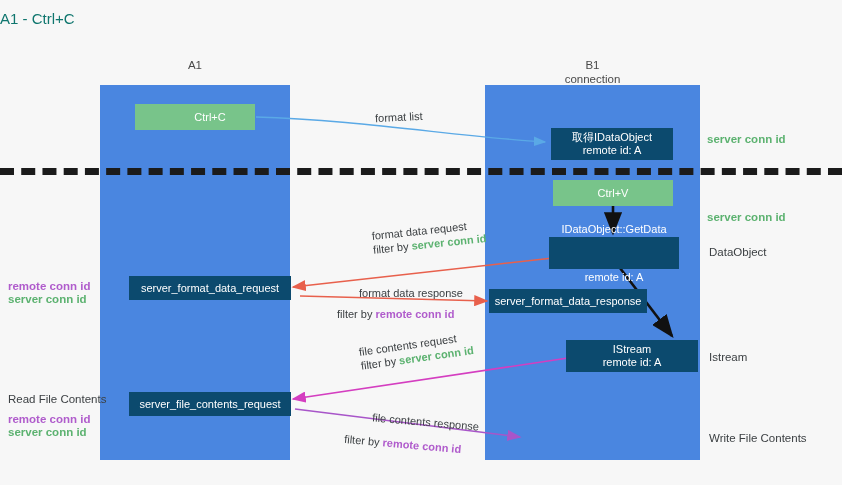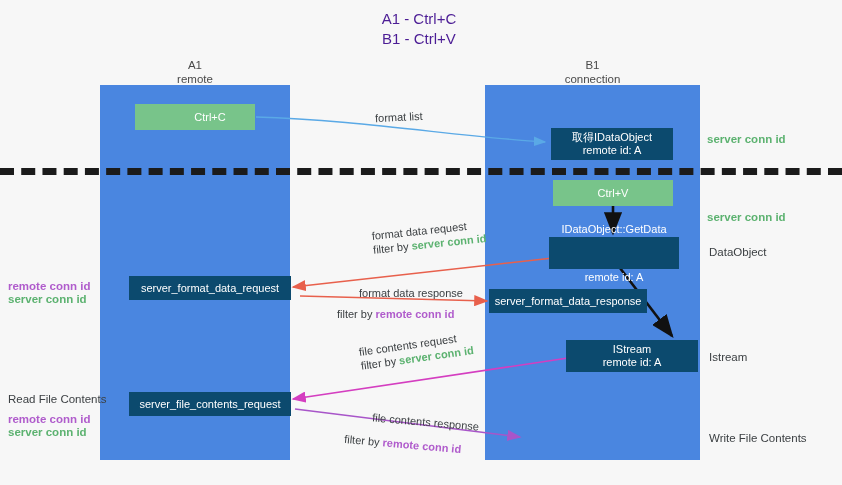--- a/index.html
+++ b/index.html
@@ -11,21 +11,21 @@
     color:#3c4043;
   }
   #canvas{position:absolute;left:0;top:0;width:842px;height:485px;}
 
   
   .layer-lines{position:absolute;left:0;top:0;width:842px;height:485px;z-index:2;pointer-events:none;}
 
   
   .title{
     position:absolute;left:0;top:9px;width:838px;
-    text-align:center;font-size:15px;line-height:20px;color:#4c1d95;
+    text-align:left;font-size:15px;line-height:20px;color:#0f766e;
     z-index:4;
   }
   .title div{white-space:pre;}
 
   
   .lane-head{
     position:absolute;text-align:center;font-size:11.5px;line-height:14px;color:#4a4a4a;
     z-index:4;
   }
 
@@ -68,29 +68,27 @@
   .edge-label .g{color:#5cb270;font-weight:bold;}
   .edge-label .p{color:#b05ccc;font-weight:bold;}
 </style>
 </head>
 <body>
 
 <div id="canvas">
 
   <div class="title">
     <div>A1 - Ctrl+C</div>
-    <div>B1 - Ctrl+V</div>
   </div>
 
   <div class="lane" id="lane-a1"></div>
   <div class="lane" id="lane-b1"></div>
 
   <div class="lane-head" style="left:100px;top:58px;width:190px;">
     <div>A1</div>
-    <div>remote</div>
   </div>
   <div class="lane-head" style="left:485px;top:58px;width:215px;">
     <div>B1</div>
     <div>connection</div>
   </div>
 
   <svg class="layer-lines" viewBox="0 0 842 485" width="842" height="485">
     <defs>
       <marker id="ah-blue" markerWidth="9" markerHeight="7" refX="8" refY="3.5" orient="auto">
         <polygon points="0 0, 9 3.5, 0 7" fill="#5aa9e6"></polygon>

